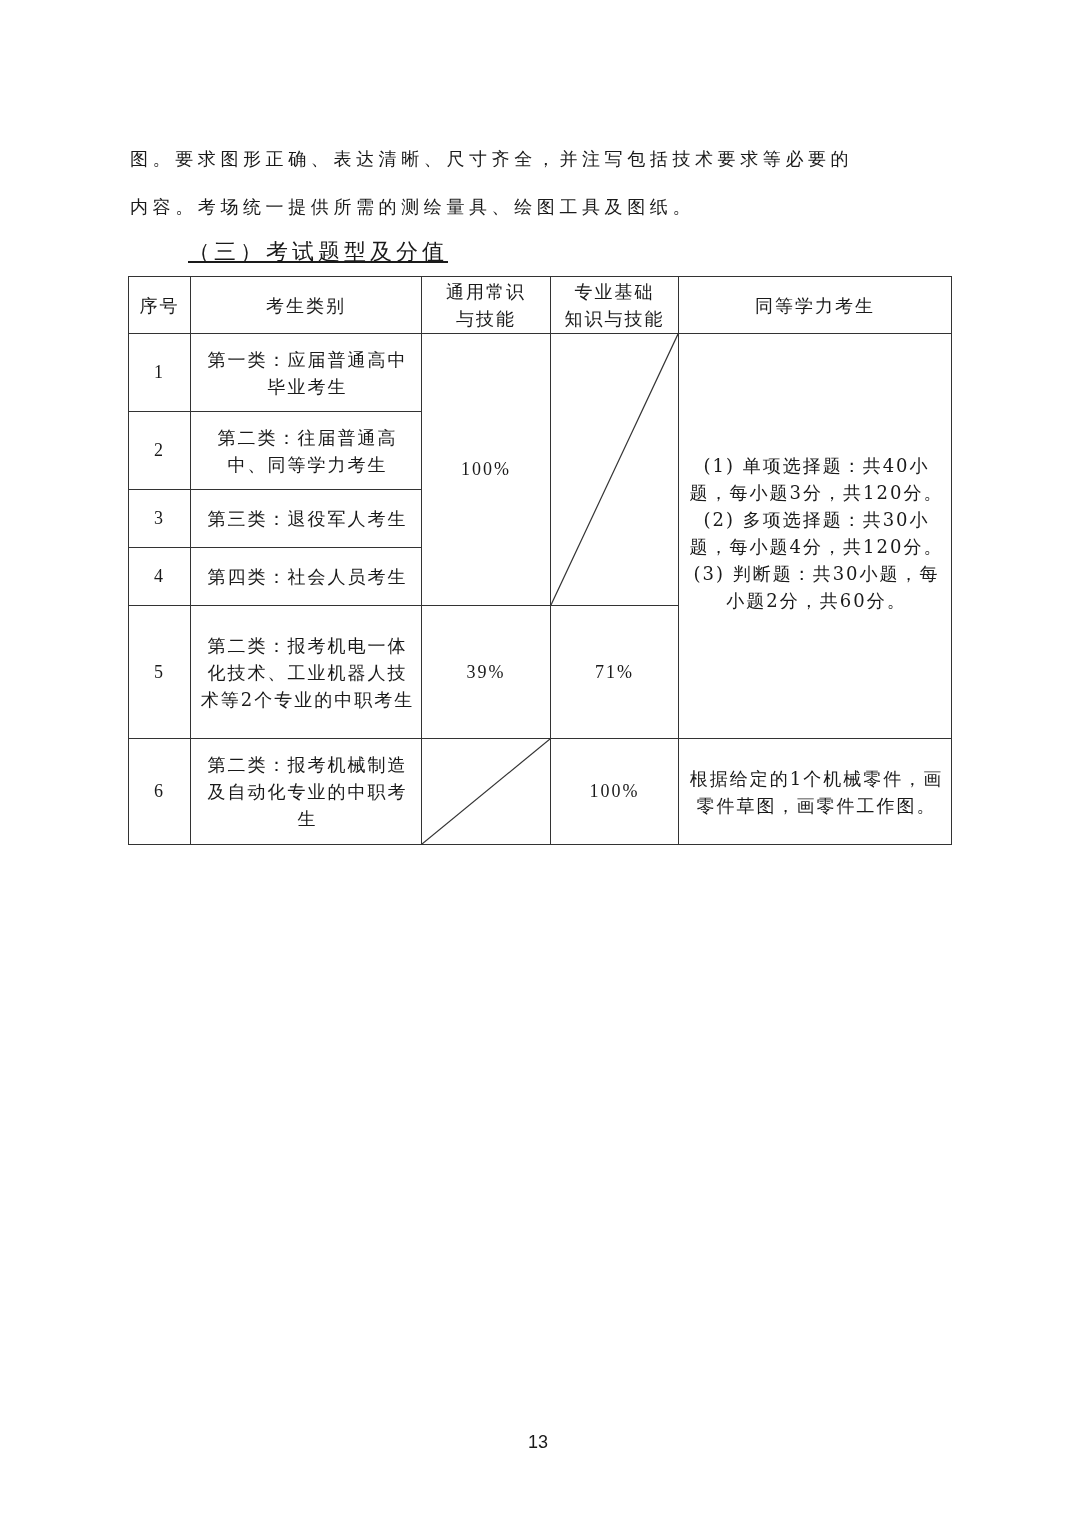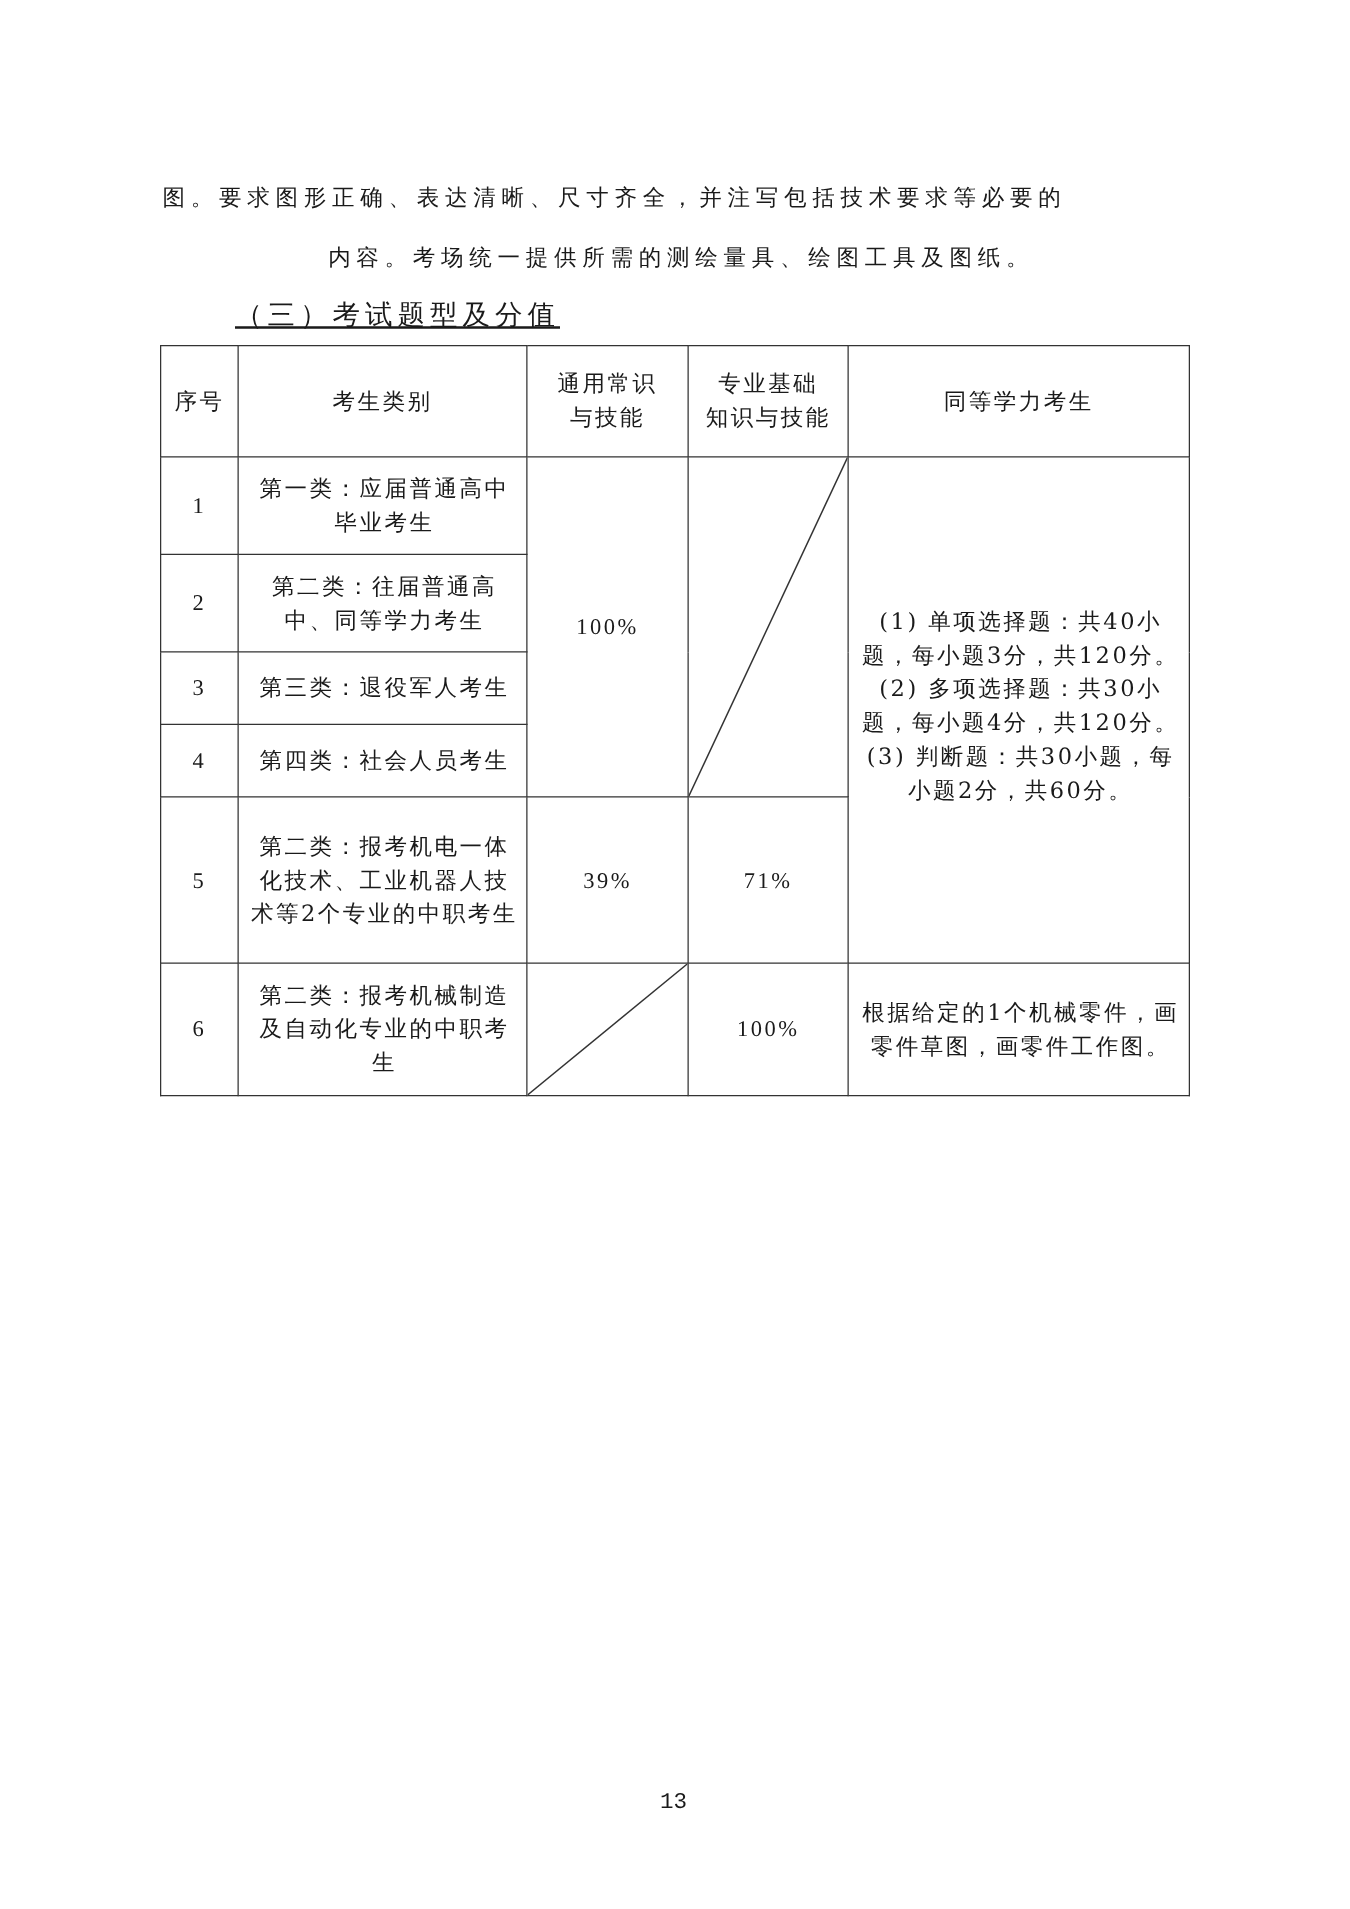--- a/index.html
+++ b/index.html
@@ -5,39 +5,39 @@
   html, body { margin:0; padding:0; background:#ffffff; }
   body { width:1080px; height:1527px; position:relative; overflow:hidden;
          font-family:"DejaVu Serif","Liberation Serif",serif; color:#1a1a1a; }
   .para { position:absolute; left:130px; width:830px; font-size:18px; letter-spacing:4.6px; line-height:26px; white-space:nowrap; }
   .heading { position:absolute; left:188px; top:237px; font-size:22px; letter-spacing:4px;text-decoration:underline; }
   .tbl { position:absolute; left:128px; top:276px; border-collapse:collapse; table-layout:fixed; }
   .tbl td { border:1.4px solid #333; padding:0; font-size:18px; line-height:27px; vertical-align:middle; text-align:center; position:relative; letter-spacing:2px; }
   .left { text-align:center; padding-left:7px !important; padding-right:4px !important; }
   .num { font-family:"Liberation Serif",serif; font-size:20px; letter-spacing:0; }
   .diag { position:absolute; left:0; top:0; width:100%; height:100%; }
-  .pageno { position:absolute; left:528px; top:1432px; font-family:Liberation Mono, monospace; font-size:18px;text-align:center; }
+  .pageno { position:absolute; left:528px; top:1432px; font-family:Liberation Sans, sans-serif; font-size:18px;text-align:center; }
 </style>
 </head>
 <body>
 
 <div class="para" style="top:146px;">图。要求图形正确、表达清晰、尺寸齐全，并注写包括技术要求等必要的</div>
-<div class="para" style="top:194px;text-align:center;">内容。考场统一提供所需的测绘量具、绘图工具及图纸。</div>
+<div class="para" style="top:194px;">内容。考场统一提供所需的测绘量具、绘图工具及图纸。</div>
 <div class="heading">（三）考试题型及分值</div>
 
 <table class="tbl">
   <colgroup>
     <col style="width:62px">
       <col style="width:231px">
       <col style="width:129px">
       <col style="width:128px">
       <col style="width:273px">
   </colgroup>
   <tbody>
-      <tr style="height:89px">
+      <tr style="height:57px">
     <td>序号</td>
     <td>考生类别</td>
     <td><span>通用常识</span><br><span>与技能</span></td>
     <td><span>专业基础</span><br><span>知识与技能</span></td>
     <td>同等学力考生</td>
   </tr>
   <tr style="height:78px">
     <td class="num">1</td>
     <td class="left">第一类：应届普通高中毕业考生</td>
     <td rowspan="4" class="num">100%</td>

